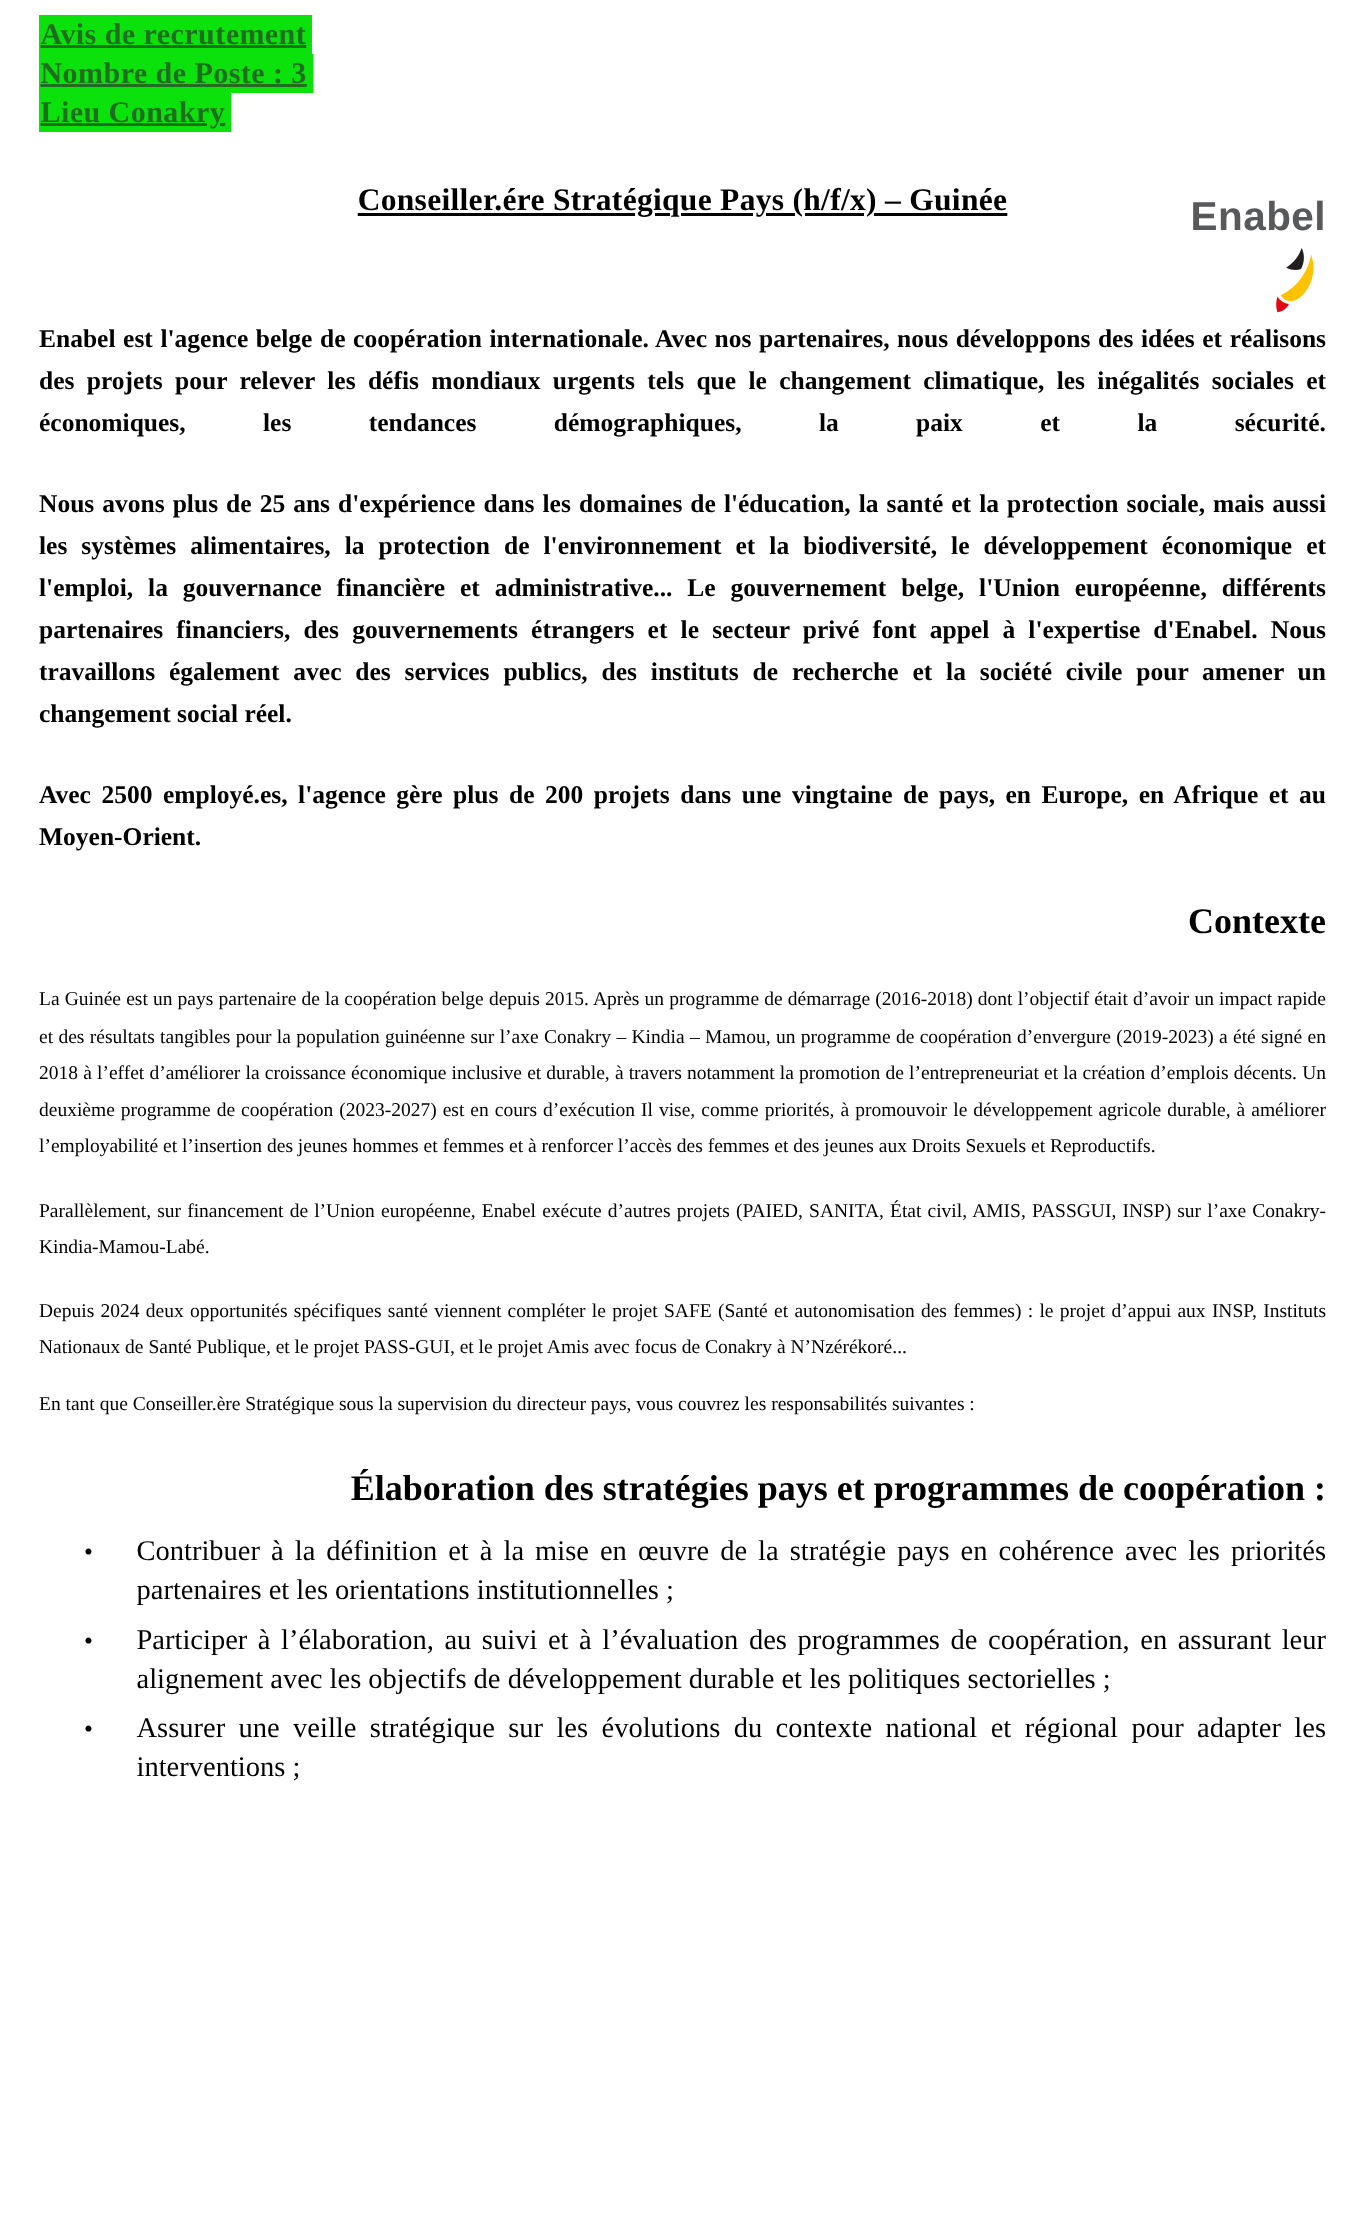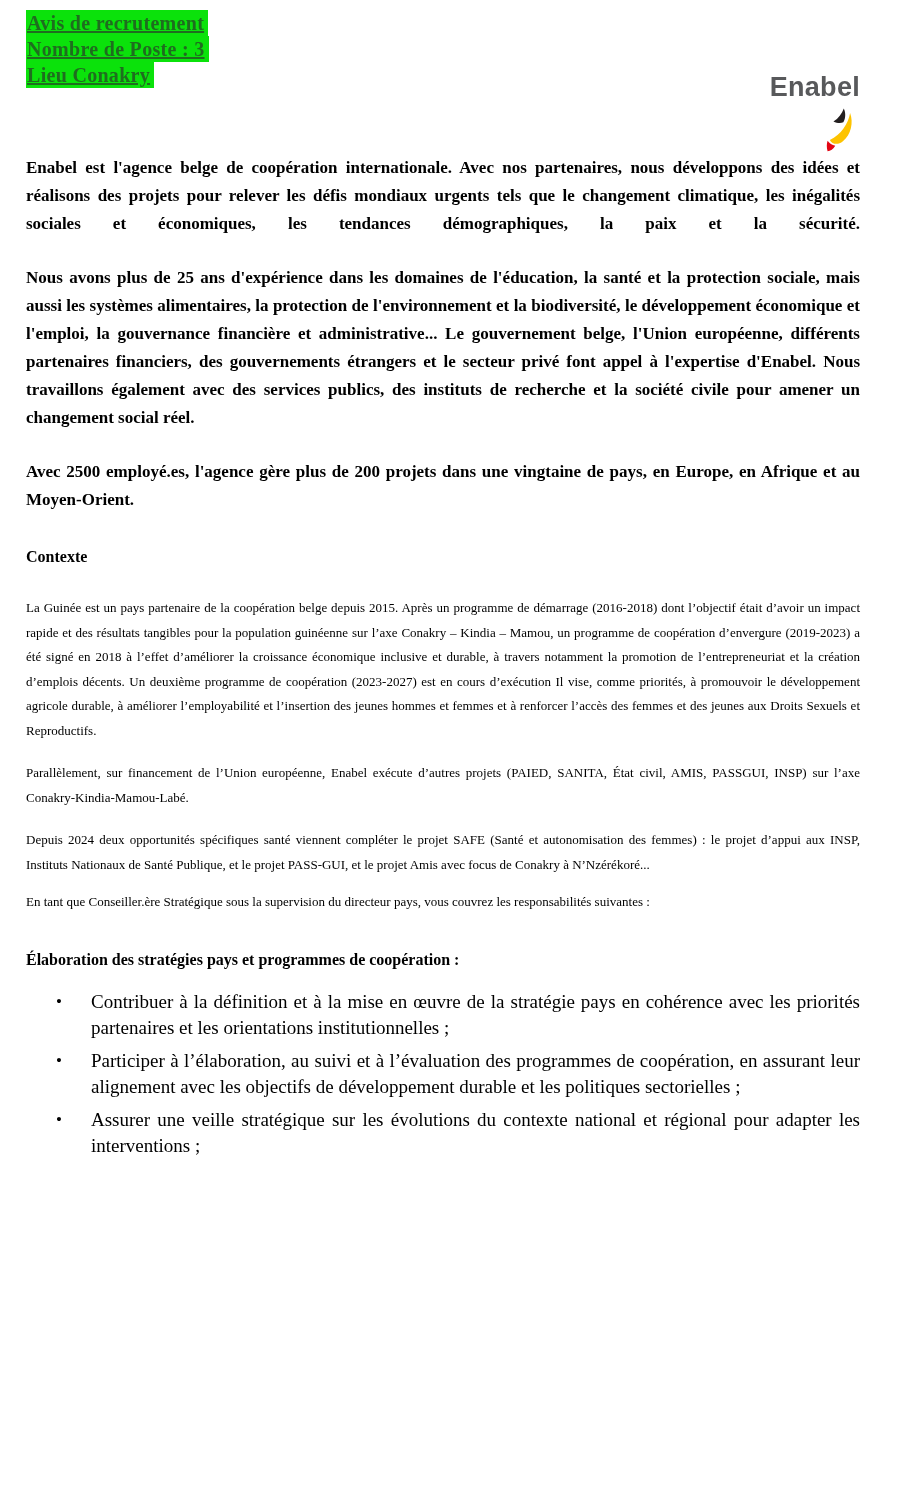--- a/index.html
+++ b/index.html
@@ -7,21 +7,21 @@
     padding: 0;
     background: #ffffff;
     width: 900px;
     height: 1489px;
     overflow: hidden;
   }
   .page {
     box-sizing: border-box;
     width: 900px;
     height: 1489px;
-    padding: 10px 40px 0 26px;
+    padding: 10px 16px 0 26px;
     font-family: "Liberation Serif", "DejaVu Serif", serif;
     color: #000000;
   }
   
   .banner { margin: 0; }
   .banner-line {
     display: table;
     background: var(--highlight, #0ae00a);
     color: var(--highlight-text, #1f6d1f);
     font-weight: bold;
@@ -68,23 +68,24 @@
     text-align: justify;
     font-size: 17px;
     line-height: 28px;
     margin: 12px 0 26px 0;
   }
   .intro-p.justify-last { text-align-last: justify; }
   .intro-p.last { margin-bottom: 30px; }
   
   .sec-heading {
     font-weight: bold;
-    font-size: 16px;
+    font-size: 24px;
     line-height: 26px;
     margin: 0 0 26px 0;
+    text-align: right;
   }
   .sec-heading.tight { margin-bottom: 16px; }
   
   .body-p {
     text-align: justify;
     font-size: 13px;
     line-height: 24.5px;
     margin: 0 0 18px 0;
   }
   .body-p.pre-heading { margin-bottom: 13px; }
@@ -113,20 +114,21 @@
 <body>
 
 <div class="page">
 
   <div class="banner">
     <span class="banner-line">Avis de recrutement</span>
     <span class="banner-line">Nombre de Poste : 3</span>
     <span class="banner-line">Lieu Conakry</span>
   </div>
 
+  <h1 class="job-title">Conseiller.ére Stratégique Pays (h/f/x) – Guinée</h1>
 
   <div class="logo-row">
     <span class="logo-text">Enabel</span>
     <span class="logo-mark">
       <svg width="36" height="44" viewBox="0 0 40 48" xmlns="http://www.w3.org/2000/svg">
         <path class="petal-black" d="M22 0 C 20 6 16 11 10.5 14.5 C 14.5 16.5 18.5 16.5 21.5 15.5 C 24.5 10 24 4 22 0 Z"></path>
         <path class="petal-yellow" d="M29 5 C 27 17 19 29 6.5 35 C 9 40 15.5 41 21 36.5 C 30 29 33 15.5 29 5 Z"></path>
         <path class="petal-red" d="M4 36 C 6 39 9 41 12.5 41.5 C 10.5 45.5 7 47.5 4 47.5 C 2.8 43.5 2.8 39.5 4 36 Z"></path>
       </svg>
     </span>

